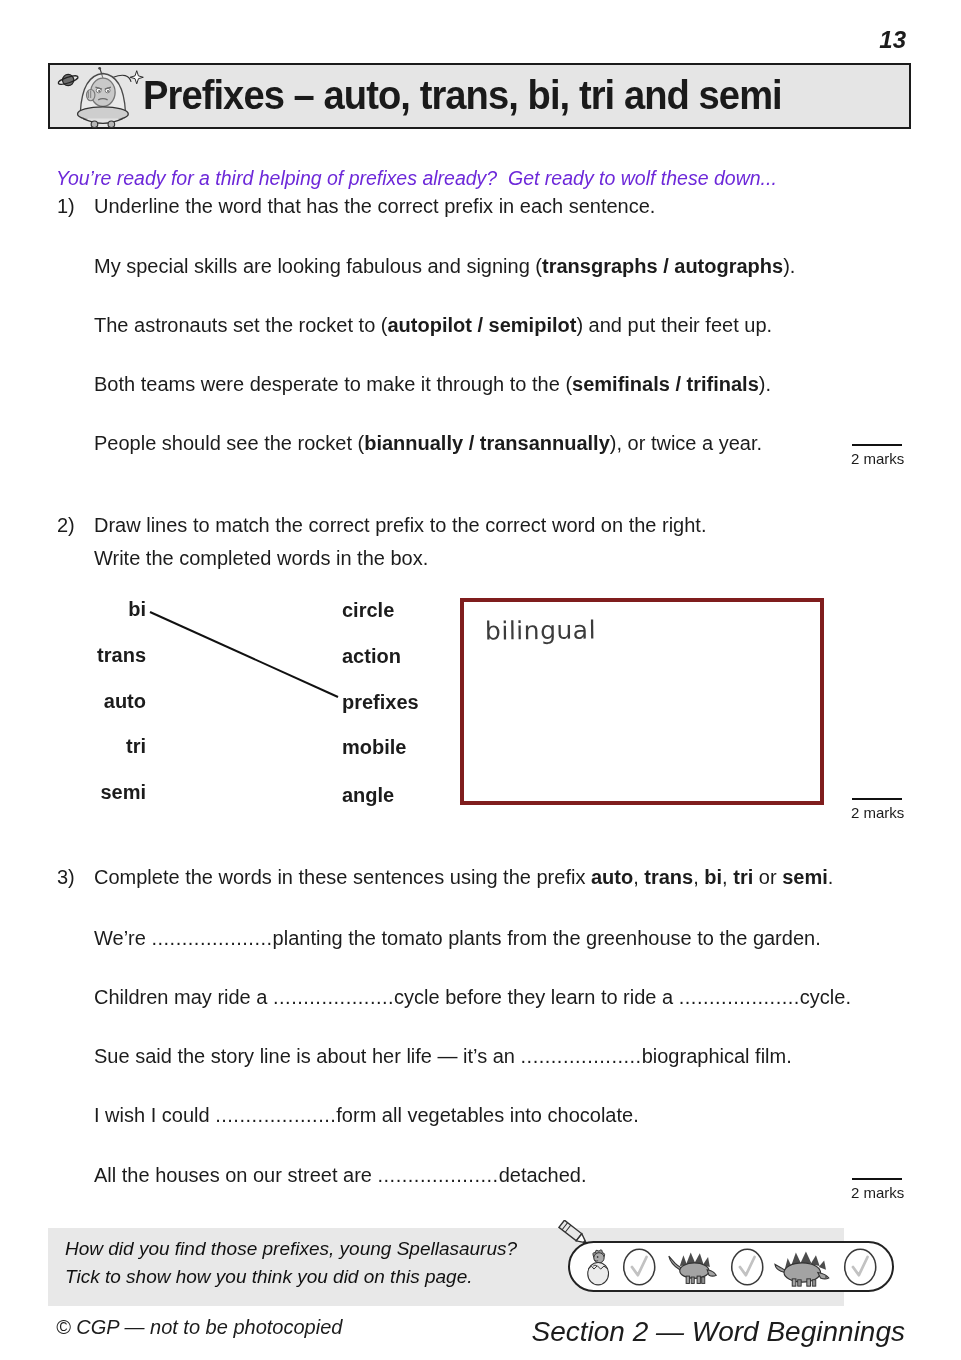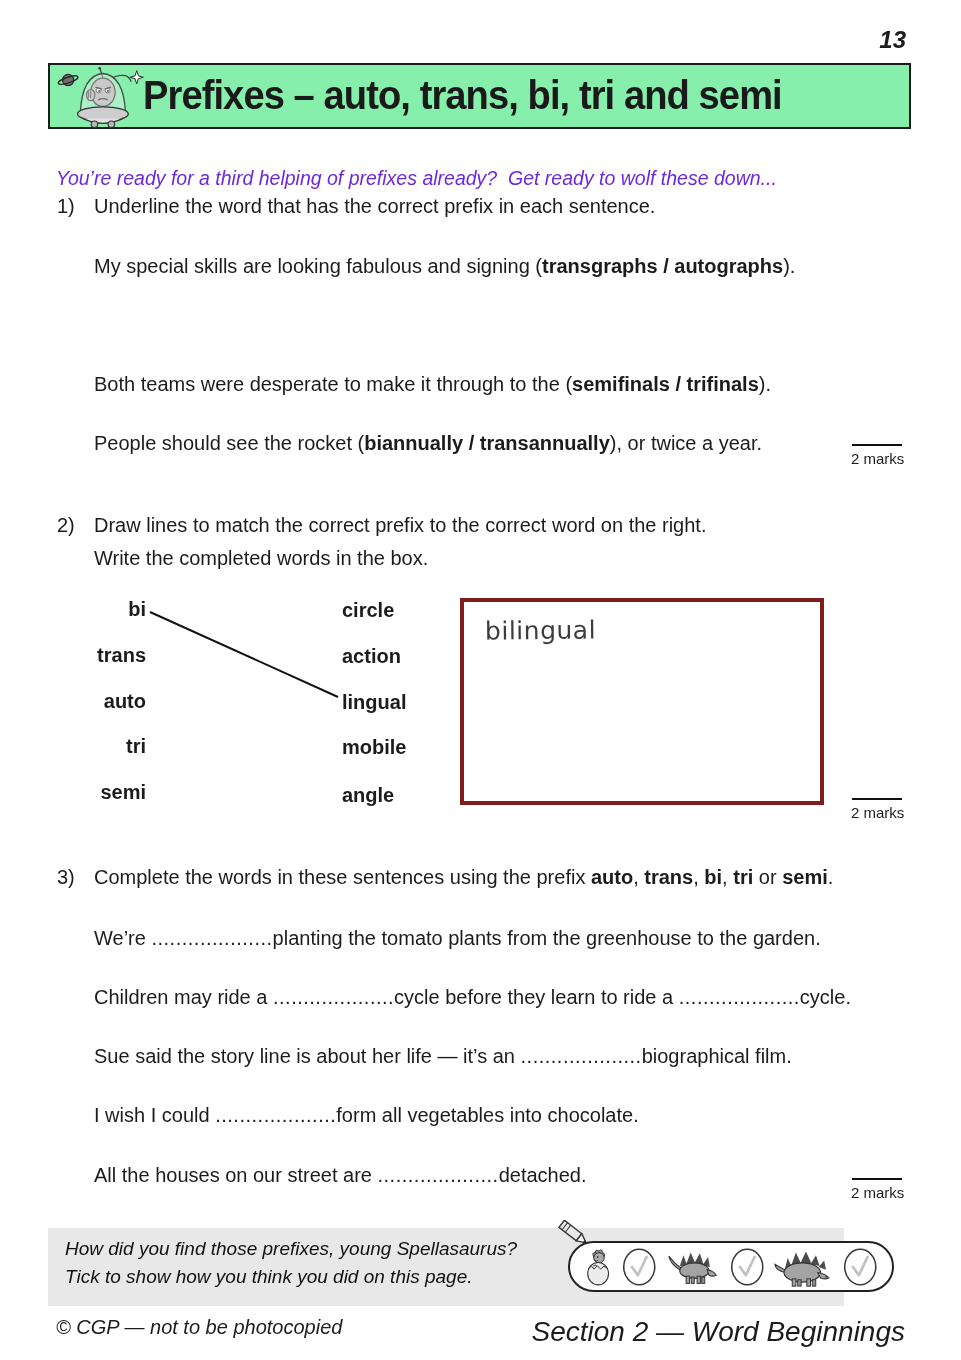--- a/index.html
+++ b/index.html
@@ -2,21 +2,21 @@
 <html><head>
 <meta charset="utf-8">
 <style>
   html,body { margin:0; padding:0; }
   body { background:#ffffff; font-family:"Liberation Sans", sans-serif; color:#1c1c1c; }
   .page { position:relative; width:961px; height:1360px; background:#ffffff; overflow:hidden; }
 
   .page-number { position:absolute; top:26px; right:55px; font-size:24px; font-style:italic; font-weight:bold; }
 
   .title-bar { position:absolute; left:48px; top:63px; width:859px; height:62px;
-               background:#86efac; border:2.5px solid #1b1b1b; }
+               background:#e5e5e5; border:2.5px solid #1b1b1b; }
   .title-bar h1 { position:absolute; left:93px; top:50%; transform:translateY(-52%) scaleX(0.93);
                   transform-origin:left center; margin:0; font-size:41px; font-weight:bold;
                   letter-spacing:-1px; white-space:nowrap; color:#1a1a1a; }
   .mascot { position:absolute; left:4px; top:1px; }
 
   .intro { position:absolute; left:56px; top:147px; font-size:19.5px; font-style:italic;
            font-weight:500; white-space:pre-wrap; color:#6d28d9; }
 
   .qnum { position:absolute; left:57px; font-size:20px; }
   .qtext { position:absolute; left:94px; font-size:20px; white-space:pre-wrap; }
@@ -78,40 +78,41 @@
       <circle cx="58" cy="62" r="3.5" fill="#b7b7b7" stroke="#333" stroke-width="1.2"></circle>
     </svg>
     <h1>Prefixes – auto, trans, bi, tri and semi</h1>
   </div>
 
   <p class="intro">You’re ready for a third helping of prefixes already?  Get ready to wolf these down...</p>
 
   <span class="qnum" style="top:195px">1)</span>
   <span class="qtext" style="top:195px"><span>Underline the word that has the correct prefix in each sentence.</span></span>
   <span class="qtext" style="top:255px"><span>My special skills are looking fabulous and signing (</span><span class="b">transgraphs / autographs</span><span>).</span></span>
+  <span class="qtext" style="top:314px"><span>The astronauts set the rocket to (</span><span class="b">autopilot / semipilot</span><span>) and put their feet up.</span></span>
   <span class="qtext" style="top:373px"><span>Both teams were desperate to make it through to the (</span><span class="b">semifinals / trifinals</span><span>).</span></span>
   <span class="qtext" style="top:432px"><span>People should see the rocket (</span><span class="b">biannually / transannually</span><span>), or twice a year.</span></span>
   <div class="marks" style="top:444px">
     <div class="mline"></div>
     <div class="mlabel">2 marks</div>
   </div>
 
   <span class="qnum" style="top:514px">2)</span>
   <span class="qtext" style="top:514px">Draw lines to match the correct prefix to the correct word on the right.</span>
   <span class="qtext" style="top:547px">Write the completed words in the box.</span>
 
   <span class="m-left" style="top:598px">bi</span>
   <span class="m-left" style="top:644px">trans</span>
   <span class="m-left" style="top:690px">auto</span>
   <span class="m-left" style="top:735px">tri</span>
   <span class="m-left" style="top:781px">semi</span>
 
   <span class="m-right" style="top:599px">circle</span>
   <span class="m-right" style="top:645px">action</span>
-  <span class="m-right" style="top:691px">lingual</span>
+  <span class="m-right" style="top:691px">prefixes</span>
   <span class="m-right" style="top:736px">mobile</span>
   <span class="m-right" style="top:784px">angle</span>
 
   <svg class="match-svg" width="380" height="240" viewBox="0 0 380 240">
     <line x1="70" y1="32" x2="258" y2="117" stroke="#111" stroke-width="2"></line>
   </svg>
 
   <div class="answer-box">
     <span class="answer-text">bilingual</span>
   </div>

